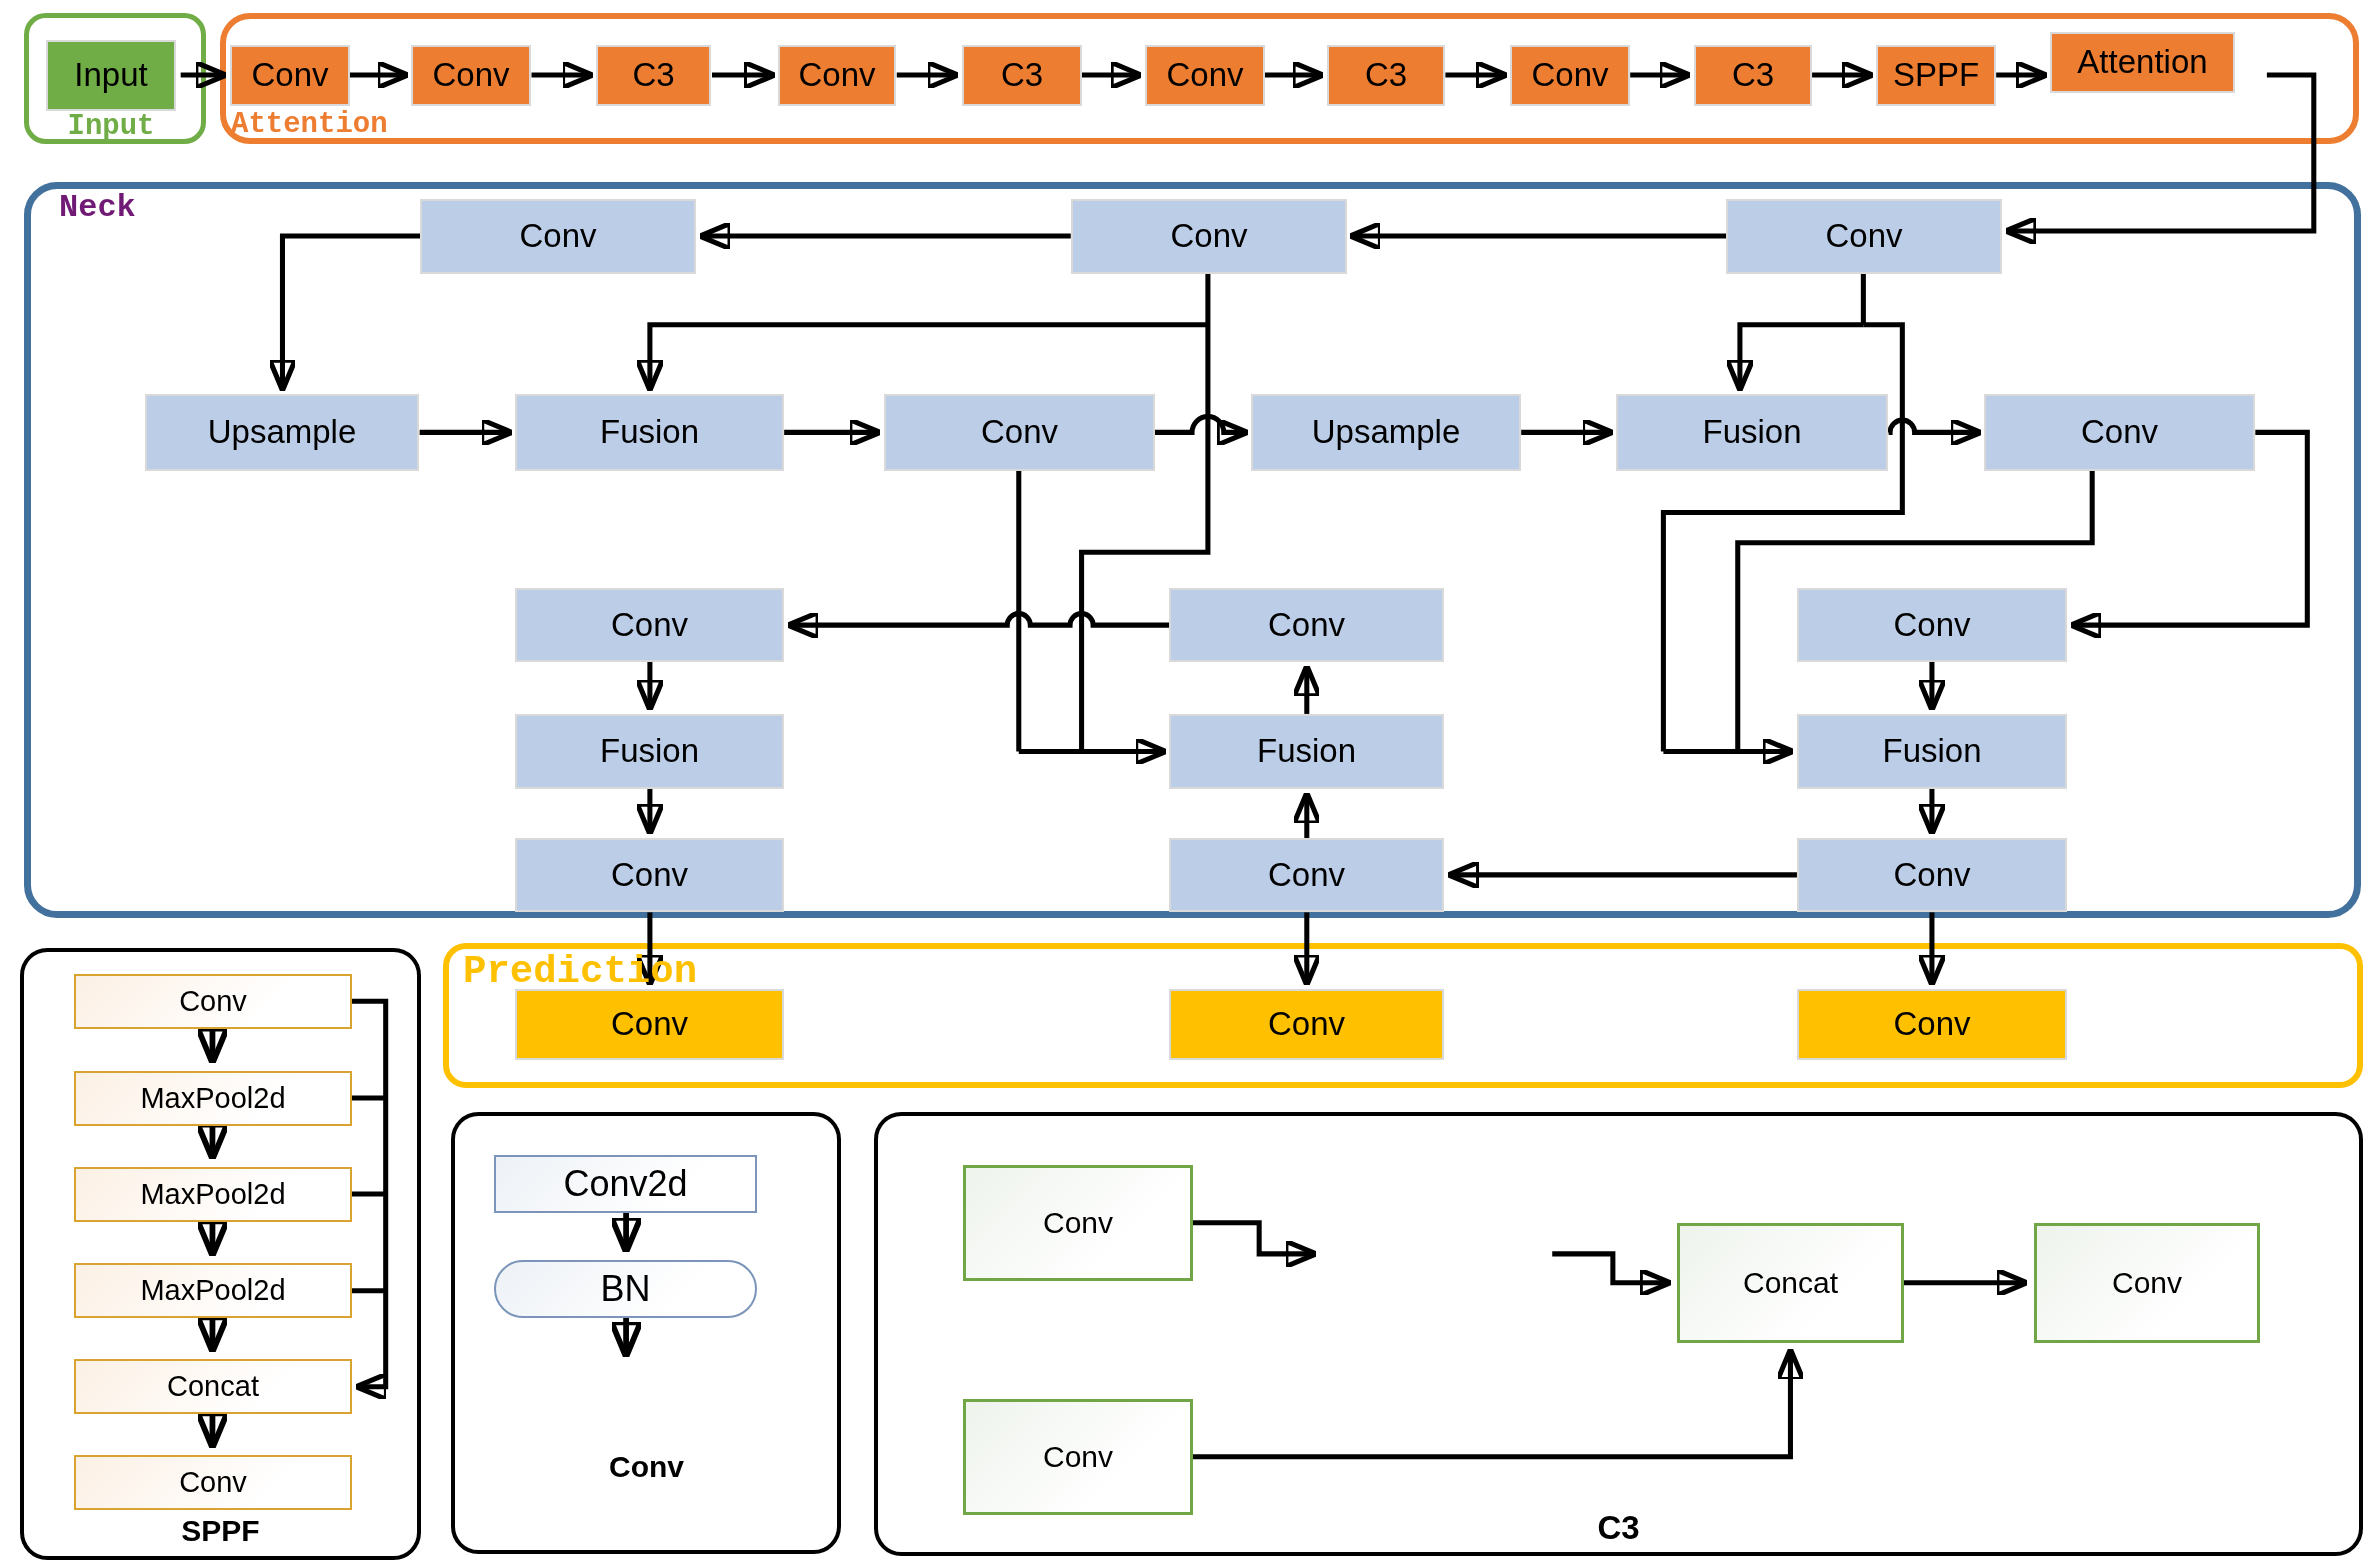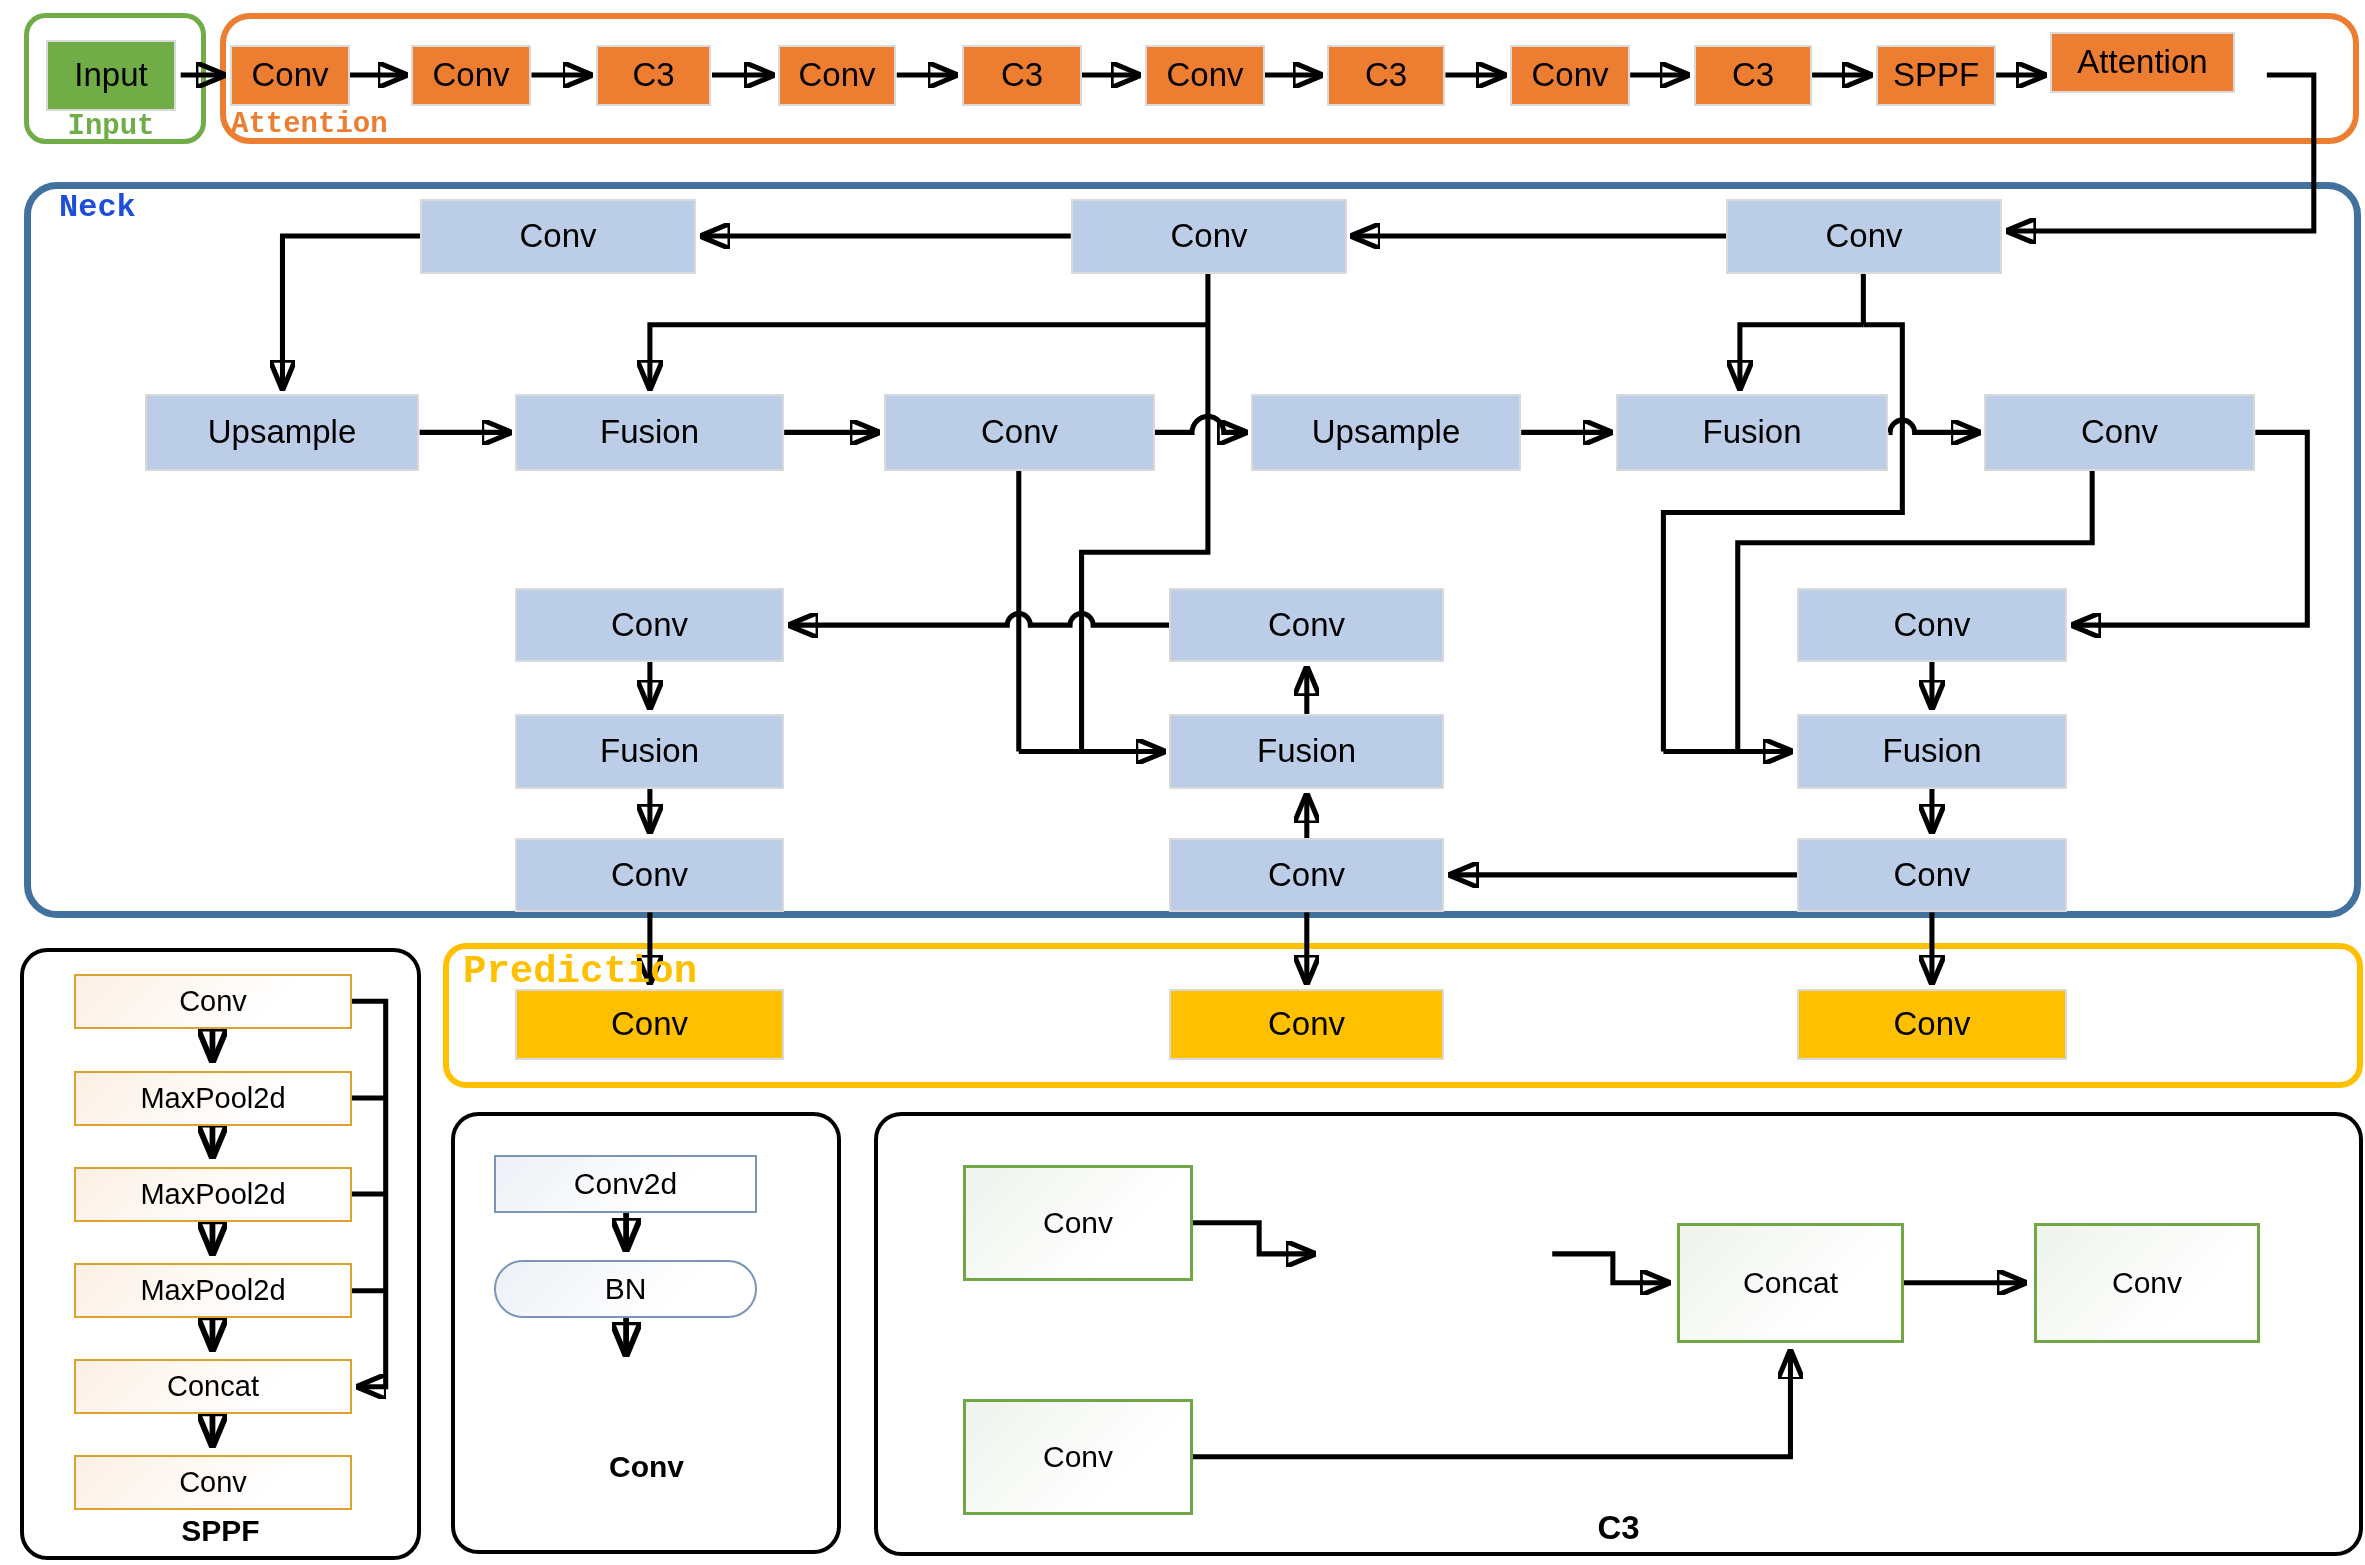--- a/index.html
+++ b/index.html
@@ -19,28 +19,28 @@
   svg.wires path{fill:none;stroke:#000;}
 
   
   .node{position:absolute;box-sizing:border-box;display:flex;align-items:center;justify-content:center;
         text-align:center;color:#000;z-index:2;line-height:1.12;}
   .node-orange{background:#ED7D31;border:2.2px solid #D9D9D9;font-size:33px;}
   .node-green {background:#70AD47;border:2.2px solid #D9D9D9;font-size:33px;}
   .node-blue  {background:#BCCDE7;border:2.2px solid #D9D9D9;font-size:33px;}
   .node-yellow{background:#FFC000;border:2.2px solid #D9D9D9;font-size:33px;}
   .node-sppf  {background:linear-gradient(135deg,#fcf0e4 0%,#ffffff 70%);border:2.9px solid #D8A32E;font-size:29px;}
-  .node-convd {background:linear-gradient(135deg,#edf1f6 0%,#ffffff 70%);border:2.9px solid #7A95B9;font-size:30px;}
+  .node-convd {background:linear-gradient(135deg,#edf1f6 0%,#ffffff 70%);border:2.9px solid #7A95B9;font-size:36px;}
   .node-c3    {background:linear-gradient(135deg,#eef3ec 0%,#ffffff 70%);border:3.6px solid #71A646;font-size:30px;padding:0 5.8px;}
 
   
   .caption{position:absolute;z-index:2;font-family:"Liberation Mono","DejaVu Sans Mono",monospace;font-weight:bold;}
   .cap-input{color:#70AD47;font-size:29px;}
   .cap-backbone{color:#ED7D31;font-size:29px;}
-  .cap-neck{color:#1d4ed8;font-size:32px;}
+  .cap-neck{color:#701a75;font-size:32px;}
   .cap-pred{color:#FFC000;font-size:39px;}
   .panel-label{position:absolute;z-index:2;font-weight:bold;color:#000;text-align:center;font-size:30px;font-family:"Liberation Sans",sans-serif;}
 </style>
 </head>
 <body>
 
 <div class="canvas">
 
   <div class="frame input-frame" style="left:24px;top:13px;width:182px;height:131px;"></div>
   <div class="frame backbone-frame" style="left:220px;top:13px;width:2139px;height:131px;"></div>

